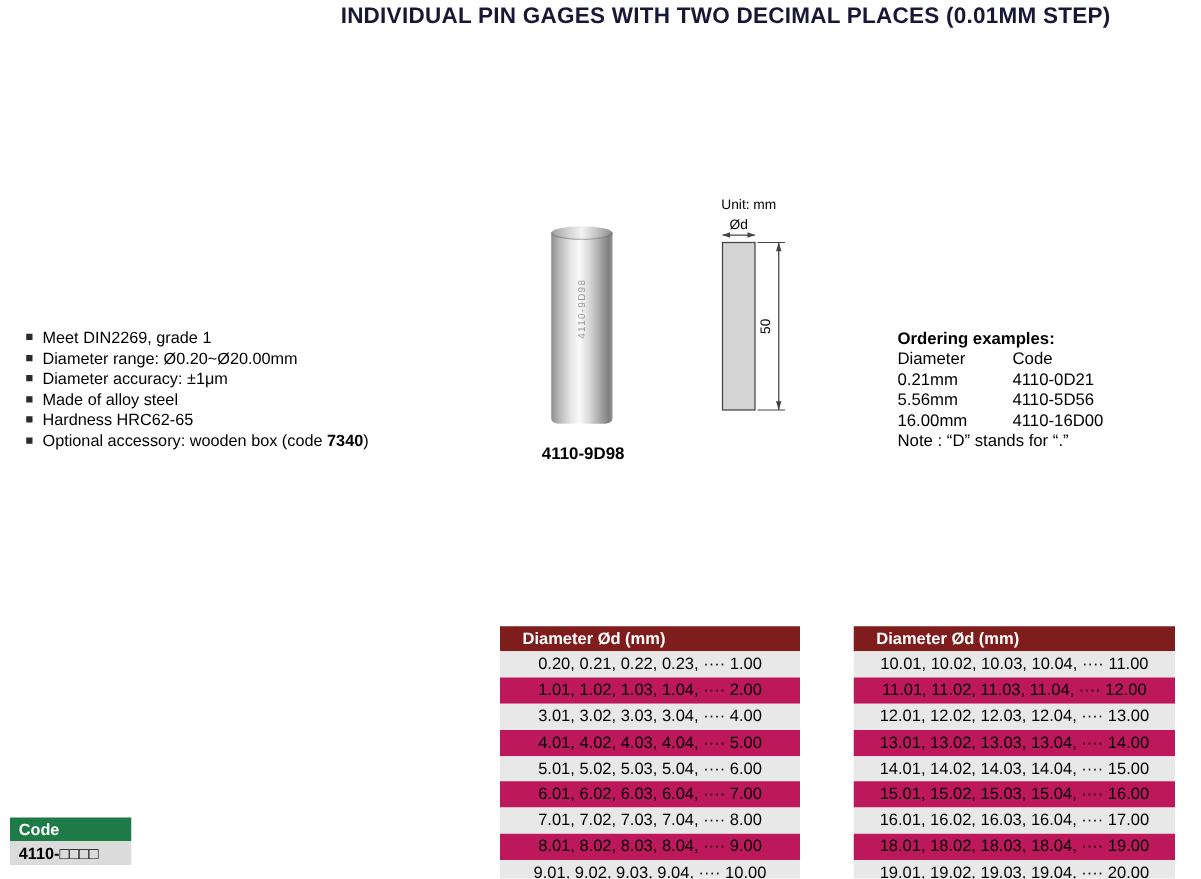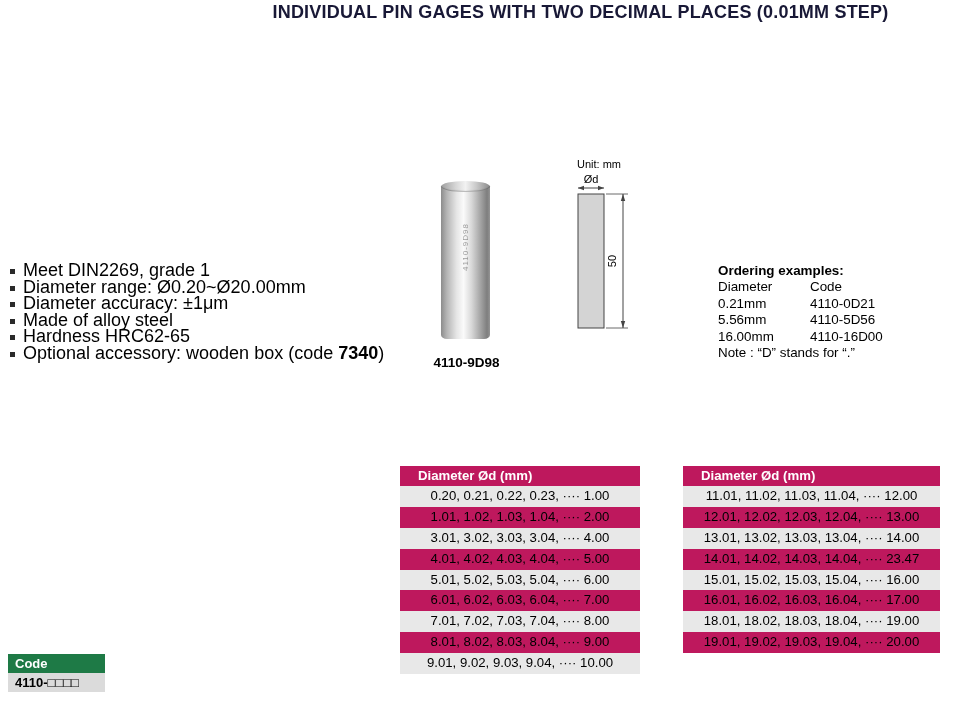--- a/index.html
+++ b/index.html
@@ -4,21 +4,21 @@
 <style>
   html,body { margin:0; padding:0; background:#ffffff; }
   body { font-family:"Liberation Sans", sans-serif; color:#000; }
   .page { position:relative; width:961px; height:703px; background:#fff; overflow:hidden; }
 
   
   .title { position:absolute; top:2px; left:200px; width:761px; text-align:center;
            font-size:18px; font-weight:bold; color:#181836; margin:0; letter-spacing:0.2px; }
 
   
-  .features { position:absolute; left:10px; top:262px; font-size:18px; }
+  .features { position:absolute; left:21px; top:262px; font-size:13px; }
   .feature { line-height:16.6px; white-space:nowrap; }
   .bullet { display:inline-block; width:5px; height:5px; background:#2a2a2a; margin-right:8px; vertical-align:2px; }
   .bold { font-weight:bold; }
 
   
   .pin { position:absolute; left:441px; top:181px; width:49px; height:158px; }
   .pin-body { position:absolute; top:5px; bottom:0; left:0; right:0;
       background:linear-gradient(90deg,#8c8c8c 0%,#b5b5b5 12%,#e6e6e6 32%,#fafafa 46%,#d9d9d9 62%,#a6a6a6 80%,#7e7e7e 94%,#949494 100%);
       border-radius:0 0 6px 6px / 0 0 4px 4px; }
   .pin-cap { position:absolute; top:0; left:0; right:0; height:11px; border-radius:50%;
@@ -43,22 +43,22 @@
   .code-block { position:absolute; left:8px; top:654px; width:97px; font-size:13px; }
   .code-header { background:#1e7a46; color:#fff; font-weight:bold; line-height:19px; padding-left:7px;
       box-sizing:border-box; height:19px; }
   .code-value { background:#dbdbdb; color:#000; font-weight:bold; line-height:19px; padding-left:7px;
       box-sizing:border-box; height:19px; }
 
   
   .dtable { position:absolute; top:466px; font-size:13.2px; }
   .t1 { left:400px; width:240px; }
   .t2 { left:683px; width:257px; }
-  .thead { background:#be185d; color:#fff; font-weight:bold; height:20px; line-height:20px;
-      padding-left:18px; box-sizing:border-box; }
+  .thead { background:#7f1d1d; color:#fff; font-weight:bold; height:20px; line-height:20px;
+      padding-left:18px; box-sizing:border-box;margin-top:35px; }
   .trow { height:20.9px; line-height:20.9px; text-align:center; background:#be185d; white-space:nowrap; }
   .trow:nth-child(even) { background:#e8e8e8; }
 </style>
 </head>
 <body>
 
 <div class="page">
 
   <h1 class="title">INDIVIDUAL PIN GAGES WITH TWO DECIMAL PLACES (0.01MM STEP)</h1>
 
@@ -139,23 +139,24 @@
     <div class="trow">4.01, 4.02, 4.03, 4.04, ···· 5.00</div>
     <div class="trow">5.01, 5.02, 5.03, 5.04, ···· 6.00</div>
     <div class="trow">6.01, 6.02, 6.03, 6.04, ···· 7.00</div>
     <div class="trow">7.01, 7.02, 7.03, 7.04, ···· 8.00</div>
     <div class="trow">8.01, 8.02, 8.03, 8.04, ···· 9.00</div>
     <div class="trow">9.01, 9.02, 9.03, 9.04, ···· 10.00</div>
   </div>
 
   <div class="dtable t2">
     <div class="thead">Diameter Ød (mm)</div>
+    <div class="trow">10.01, 10.02, 10.03, 10.04, ···· 11.00</div>
     <div class="trow">11.01, 11.02, 11.03, 11.04, ···· 12.00</div>
     <div class="trow">12.01, 12.02, 12.03, 12.04, ···· 13.00</div>
     <div class="trow">13.01, 13.02, 13.03, 13.04, ···· 14.00</div>
-    <div class="trow">14.01, 14.02, 14.03, 14.04, ···· 23.47</div>
+    <div class="trow">14.01, 14.02, 14.03, 14.04, ···· 15.00</div>
     <div class="trow">15.01, 15.02, 15.03, 15.04, ···· 16.00</div>
     <div class="trow">16.01, 16.02, 16.03, 16.04, ···· 17.00</div>
     <div class="trow">18.01, 18.02, 18.03, 18.04, ···· 19.00</div>
     <div class="trow">19.01, 19.02, 19.03, 19.04, ···· 20.00</div>
   </div>
 
 </div>
 
 </body></html>

